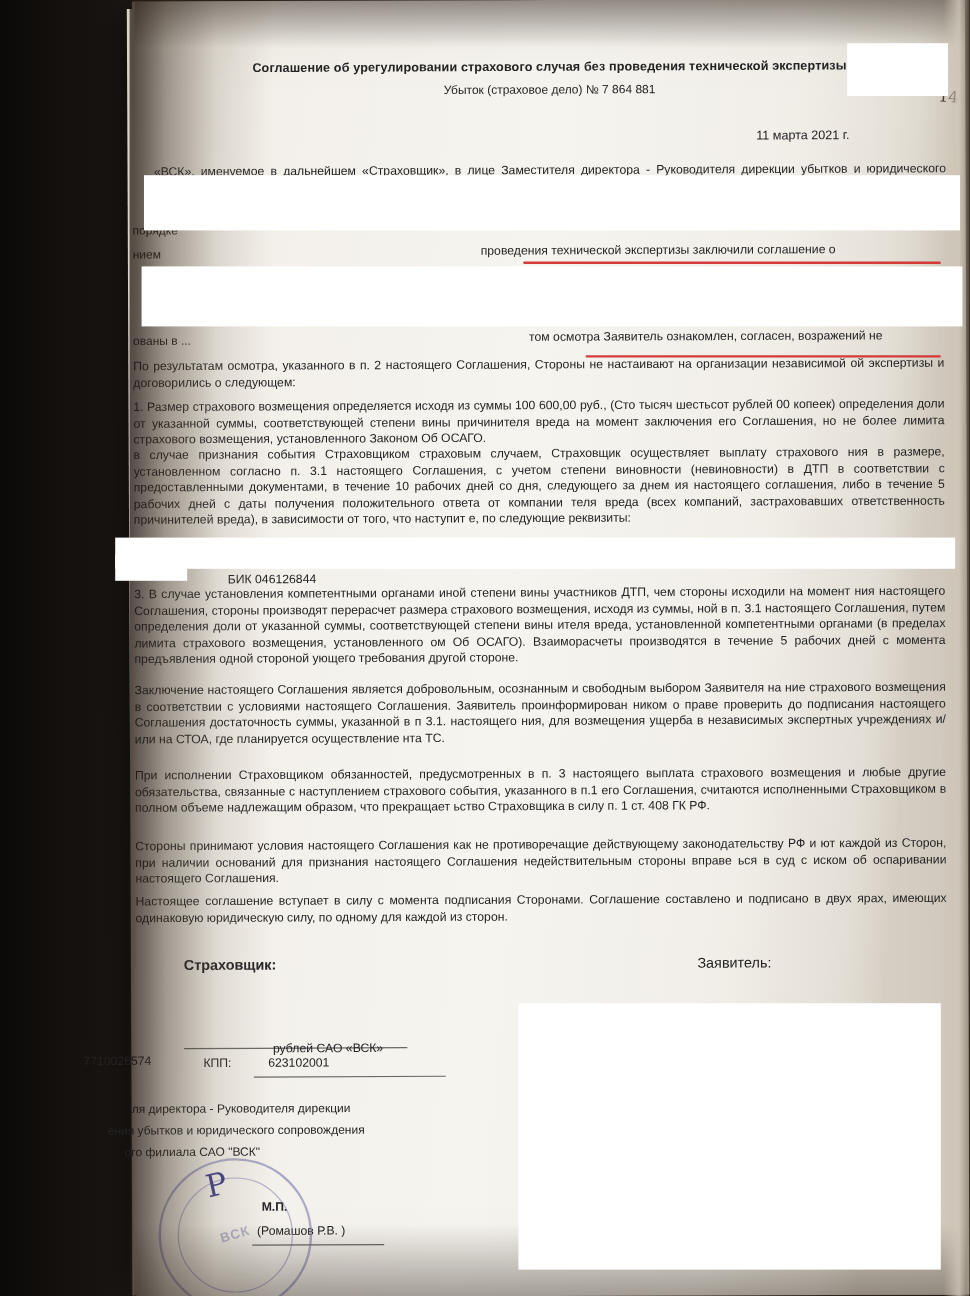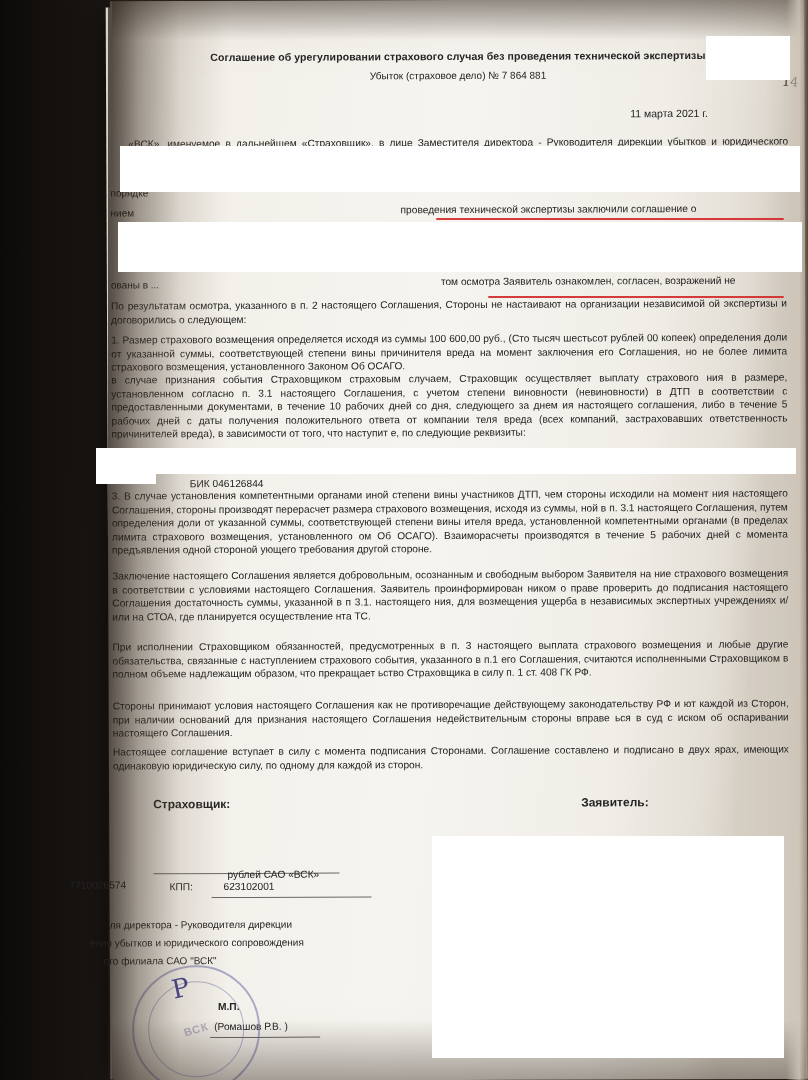--- a/index.html
+++ b/index.html
@@ -234,21 +234,21 @@
 
     <div class="blk body" style="left:0px; top:568px; width:676px;">Заключение настоящего Соглашения является добровольным, осознанным и свободным выбором Заявителя на ние страхового возмещения в соответствии с условиями настоящего Соглашения. Заявитель проинформирован ником о праве проверить до подписания настоящего Соглашения достаточность суммы, указанной в п 3.1. настоящего ния, для возмещения ущерба в независимых экспертных учреждениях и/или на СТОА, где планируется осуществление нта ТС.</div>
 
     <div class="blk body" style="left:0px; top:639px; width:676px;">При исполнении Страховщиком обязанностей, предусмотренных в п. 3 настоящего выплата страхового возмещения и любые другие обязательства, связанные с наступлением страхового события, указанного в п.1 его Соглашения, считаются исполненными Страховщиком в полном объеме надлежащим образом, что прекращает ьство Страховщика в силу п. 1 ст. 408 ГК РФ.</div>
 
     <div class="blk body" style="left:0px; top:698px; width:676px;">Стороны принимают условия настоящего Соглашения как не противоречащие действующему законодательству РФ и ют каждой из Сторон, при наличии оснований для признания настоящего Соглашения недействительным стороны вправе ься в суд с иском об оспаривании настоящего Соглашения.</div>
 
     <div class="blk body" style="left:0px; top:744px; width:676px;">Настоящее соглашение вступает в силу с момента подписания Сторонами. Соглашение составлено и подписано в двух ярах, имеющих одинаковую юридическую силу, по одному для каждой из сторон.</div>
 
     <div class="t" style="left:40px; top:796px; font-size:12px; font-weight:bold;">Страховщик:</div>
-    <div class="t" style="left:468px; top:796px; font-size:12px; font-weight:bold;">Заявитель:</div>
+    <div class="t" style="left:468px; top:796px; font-size:12px; font-weight:normal;">Заявитель:</div>
 
     <div class="line" style="left:40px; top:872px; width:186px;"></div>
     <div class="t body" style="left:114px; top:868px;">рублей САО «ВСК»</div>
 
     <div class="t body" style="left:-44px; top:878px;">7710026574</div>
     <div class="t body" style="left:56px; top:880px;">КПП:</div>
     <div class="t body" style="left:110px; top:880px;">623102001</div>
     <div class="line" style="left:98px; top:896px; width:160px;"></div>
 
     <div class="t small" style="left:-4px; top:918px;">ля директора - Руководителя дирекции</div>

